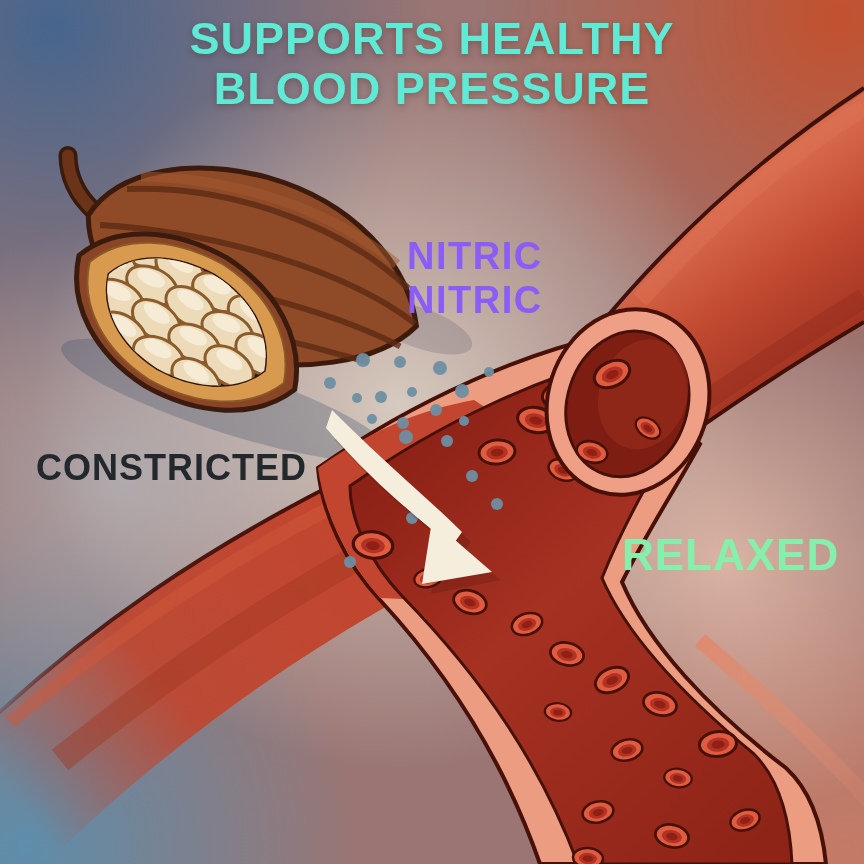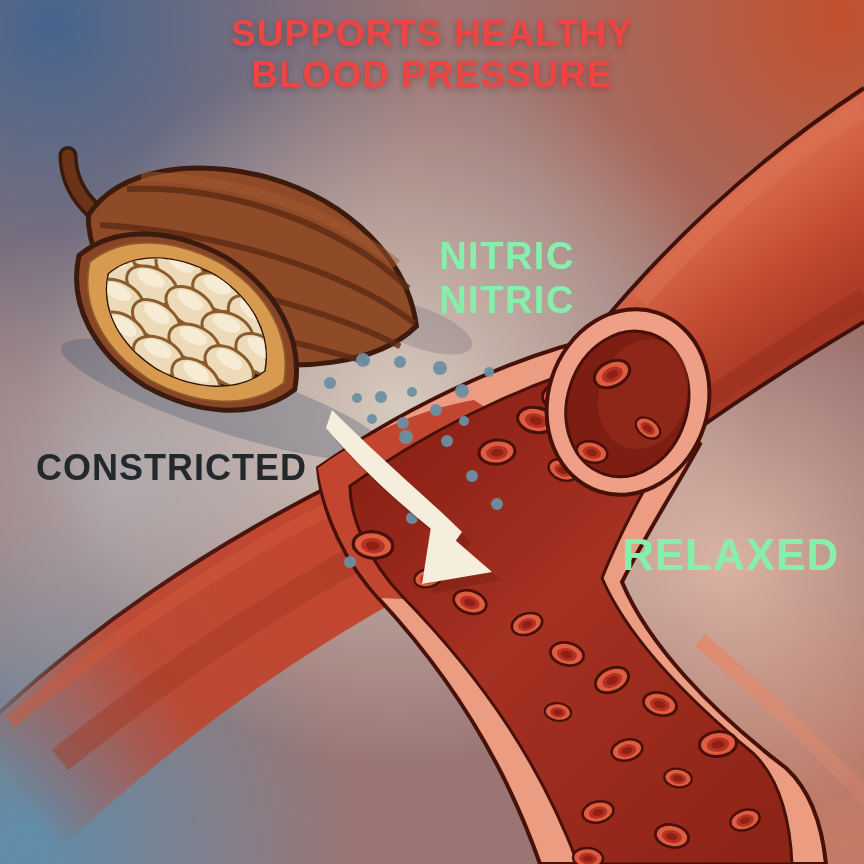--- a/index.html
+++ b/index.html
@@ -1,24 +1,24 @@
 <!DOCTYPE html>
 <html><head>
 <meta charset="utf-8">
 <style>
   html,body{margin:0;padding:0;background:#222;}
   .stage{position:relative;width:864px;height:864px;overflow:hidden;
          font-family:"Liberation Sans","DejaVu Sans",sans-serif;}
   .stage svg{position:absolute;left:0;top:0;}
   .txt{position:absolute;font-weight:bold;white-space:nowrap;}
-  .title{top:14px;left:0;width:864px;text-align:center;font-size:37px;
-         line-height:1.1;letter-spacing:1px;color:#ef4444;
+  .title{top:14px;left:0;width:864px;text-align:center;font-size:45px;
+         line-height:1.1;letter-spacing:1px;color:#5eead4;
          text-shadow:0 2px 6px rgba(80,30,25,.35);}
-  .nitric{top:234px;left:407px;width:200px;text-align:center;font-size:38px;
-          line-height:1.16;letter-spacing:1.5px;color:#86efac;}
+  .nitric{top:234px;left:407px;width:200px;font-size:38px;
+          line-height:1.16;letter-spacing:1.5px;color:#8b5cf6;}
   .constricted{top:447px;left:36px;font-size:36px;letter-spacing:1px;color:#23282c;}
   .relaxed{top:530px;left:622px;font-size:44px;letter-spacing:1px;color:#86efac;}
 </style>
 </head>
 <body>
 
 <div class="stage">
 
 <svg id="scene" width="864" height="864" viewBox="0 0 864 864">
   <defs>

